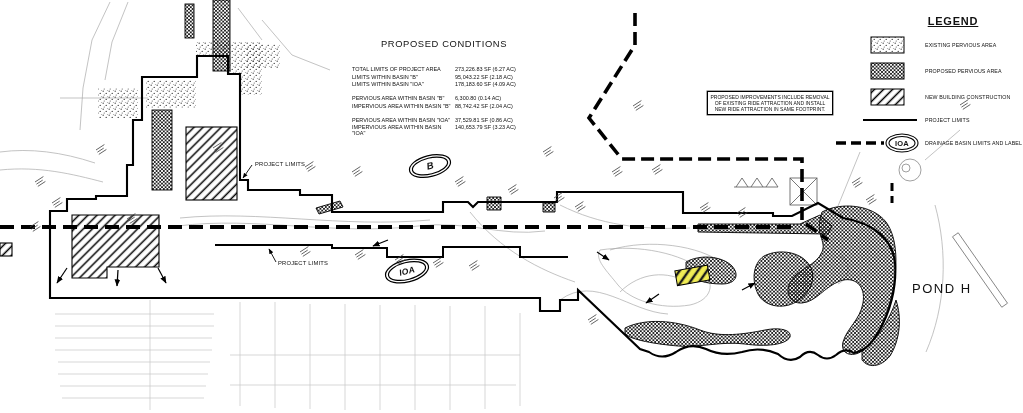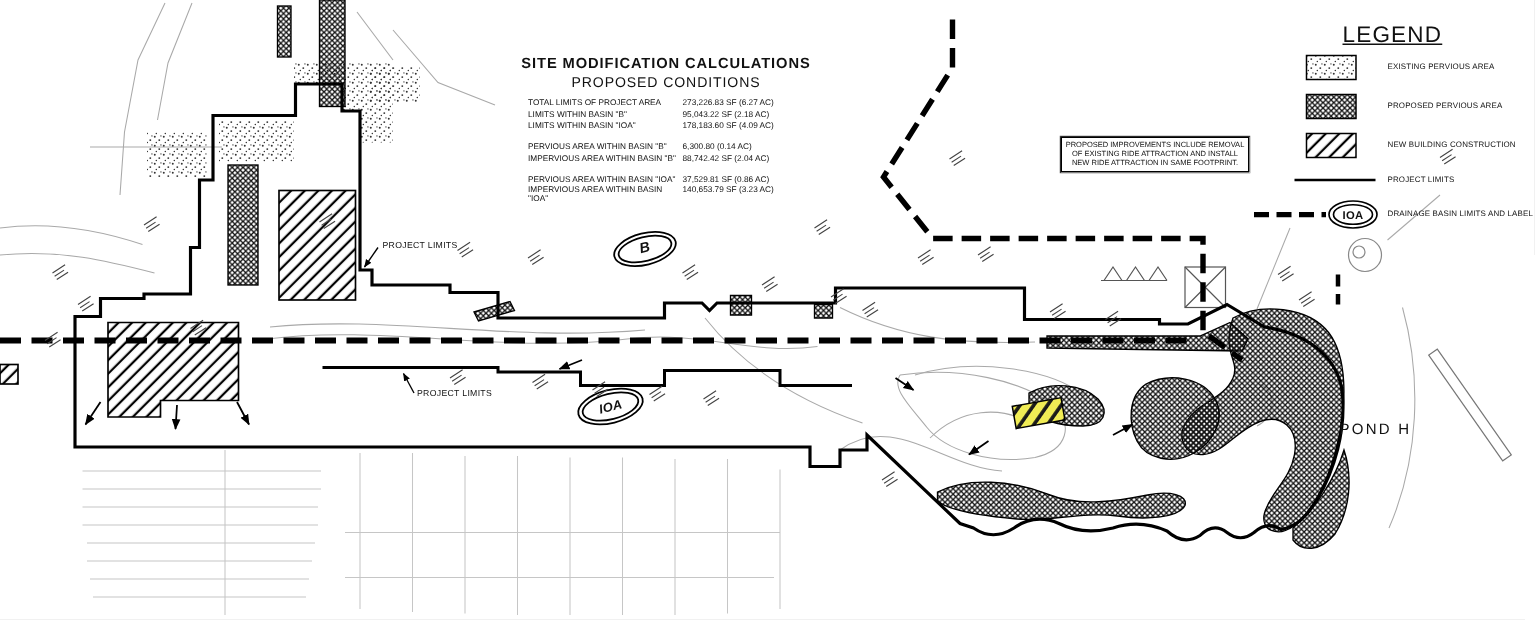--- a/index.html
+++ b/index.html
@@ -9,22 +9,22 @@
   .lbl{position:absolute;white-space:nowrap;color:#111;letter-spacing:.2px;}
   .title-block{position:absolute;left:330px;top:37px;width:228px;text-align:center;}
   .title-l1{font-size:9.8px;font-weight:bold;letter-spacing:.6px;}
   .title-l2{font-size:9.4px;font-weight:normal;letter-spacing:.6px;margin-top:1px;}
   .calc-row{position:absolute;left:352px;display:flex;font-size:5.5px;line-height:6px;}
   .calc-label{width:103px;flex:none;}
   .calc-value{flex:none;}
   .note-box{position:absolute;left:707px;top:91px;width:122px;border:1px solid #000;
             box-shadow:0 0 0 0.5px #555;padding:2px 1px;text-align:center;}
   .note-line{font-size:5px;line-height:6px;letter-spacing:0;}
-  .legend-title{position:absolute;left:895px;top:15px;width:62px;text-align:center;
-                font-size:15px;font-weight:normal;letter-spacing:.8px;text-decoration:underline;}
+  .legend-title{position:absolute;left:922px;top:15px;width:62px;text-align:center;
+                font-size:11px;font-weight:bold;letter-spacing:.8px;text-decoration:underline;}
   .legend-label{position:absolute;left:925px;font-size:5.3px;letter-spacing:.1px;}
   .oval-text{position:absolute;font-weight:bold;font-style:italic;text-align:center;}
   .pl-label{font-size:5.8px;letter-spacing:.2px;}
 </style>
 </head>
 <body>
 
 <div id="canvas">
 
   <svg id="drawing" width="1023" height="413" viewBox="0 0 1023 413" xmlns="http://www.w3.org/2000/svg">
@@ -194,21 +194,20 @@
       <line x1="863" y1="120" x2="917" y2="120" stroke-width="1.8"></line>
       <line x1="836" y1="143" x2="884" y2="143" stroke-width="3.5" stroke-dasharray="10 5"></line>
       <g fill="none" stroke-width="1.1">
         <ellipse cx="902" cy="143" rx="16" ry="9"></ellipse>
         <ellipse cx="902" cy="143" rx="13" ry="6.5"></ellipse>
       </g>
     </g>
   </svg>
 
   <div class="title-block">
-    <div class="title-l1">SITE MODIFICATION CALCULATIONS</div>
     <div class="title-l2">PROPOSED CONDITIONS</div>
   </div>
 
   <div class="calc-row" style="top:66px">
     <span class="calc-label">TOTAL LIMITS OF PROJECT AREA</span>
     <span class="calc-value">273,226.83 SF (6.27 AC)</span>
   </div>
   <div class="calc-row" style="top:74px">
     <span class="calc-label">LIMITS WITHIN BASIN "B"</span>
     <span class="calc-value">95,043.22 SF (2.18 AC)</span>
@@ -245,15 +244,15 @@
   <div class="legend-label" style="top:68px">PROPOSED PERVIOUS AREA</div>
   <div class="legend-label" style="top:94px">NEW BUILDING CONSTRUCTION</div>
   <div class="legend-label" style="top:117px">PROJECT LIMITS</div>
   <div class="legend-label" style="top:140px">DRAINAGE BASIN LIMITS AND LABEL</div>
   <div class="lbl" style="left:891px;top:138.5px;width:22px;text-align:center;font-size:7.5px;font-weight:bold;">IOA</div>
 
   <div class="lbl pl-label" style="left:255px;top:161px;">PROJECT LIMITS</div>
   <div class="lbl pl-label" style="left:278px;top:260px;">PROJECT LIMITS</div>
   <div class="lbl oval-text" style="left:420px;top:160px;width:20px;font-size:9.5px;transform:rotate(-14deg);">B</div>
   <div class="lbl oval-text" style="left:394px;top:266px;width:26px;font-size:8.5px;transform:rotate(-14deg);">IOA</div>
-  <div class="lbl" style="left:893px;top:281px;font-size:10px;letter-spacing:1.5px;">POND H</div>
+  <div class="lbl" style="left:893px;top:281px;font-size:13px;letter-spacing:1.5px;padding-left:19px;">POND H</div>
 
 </div>
 
 </body></html>

